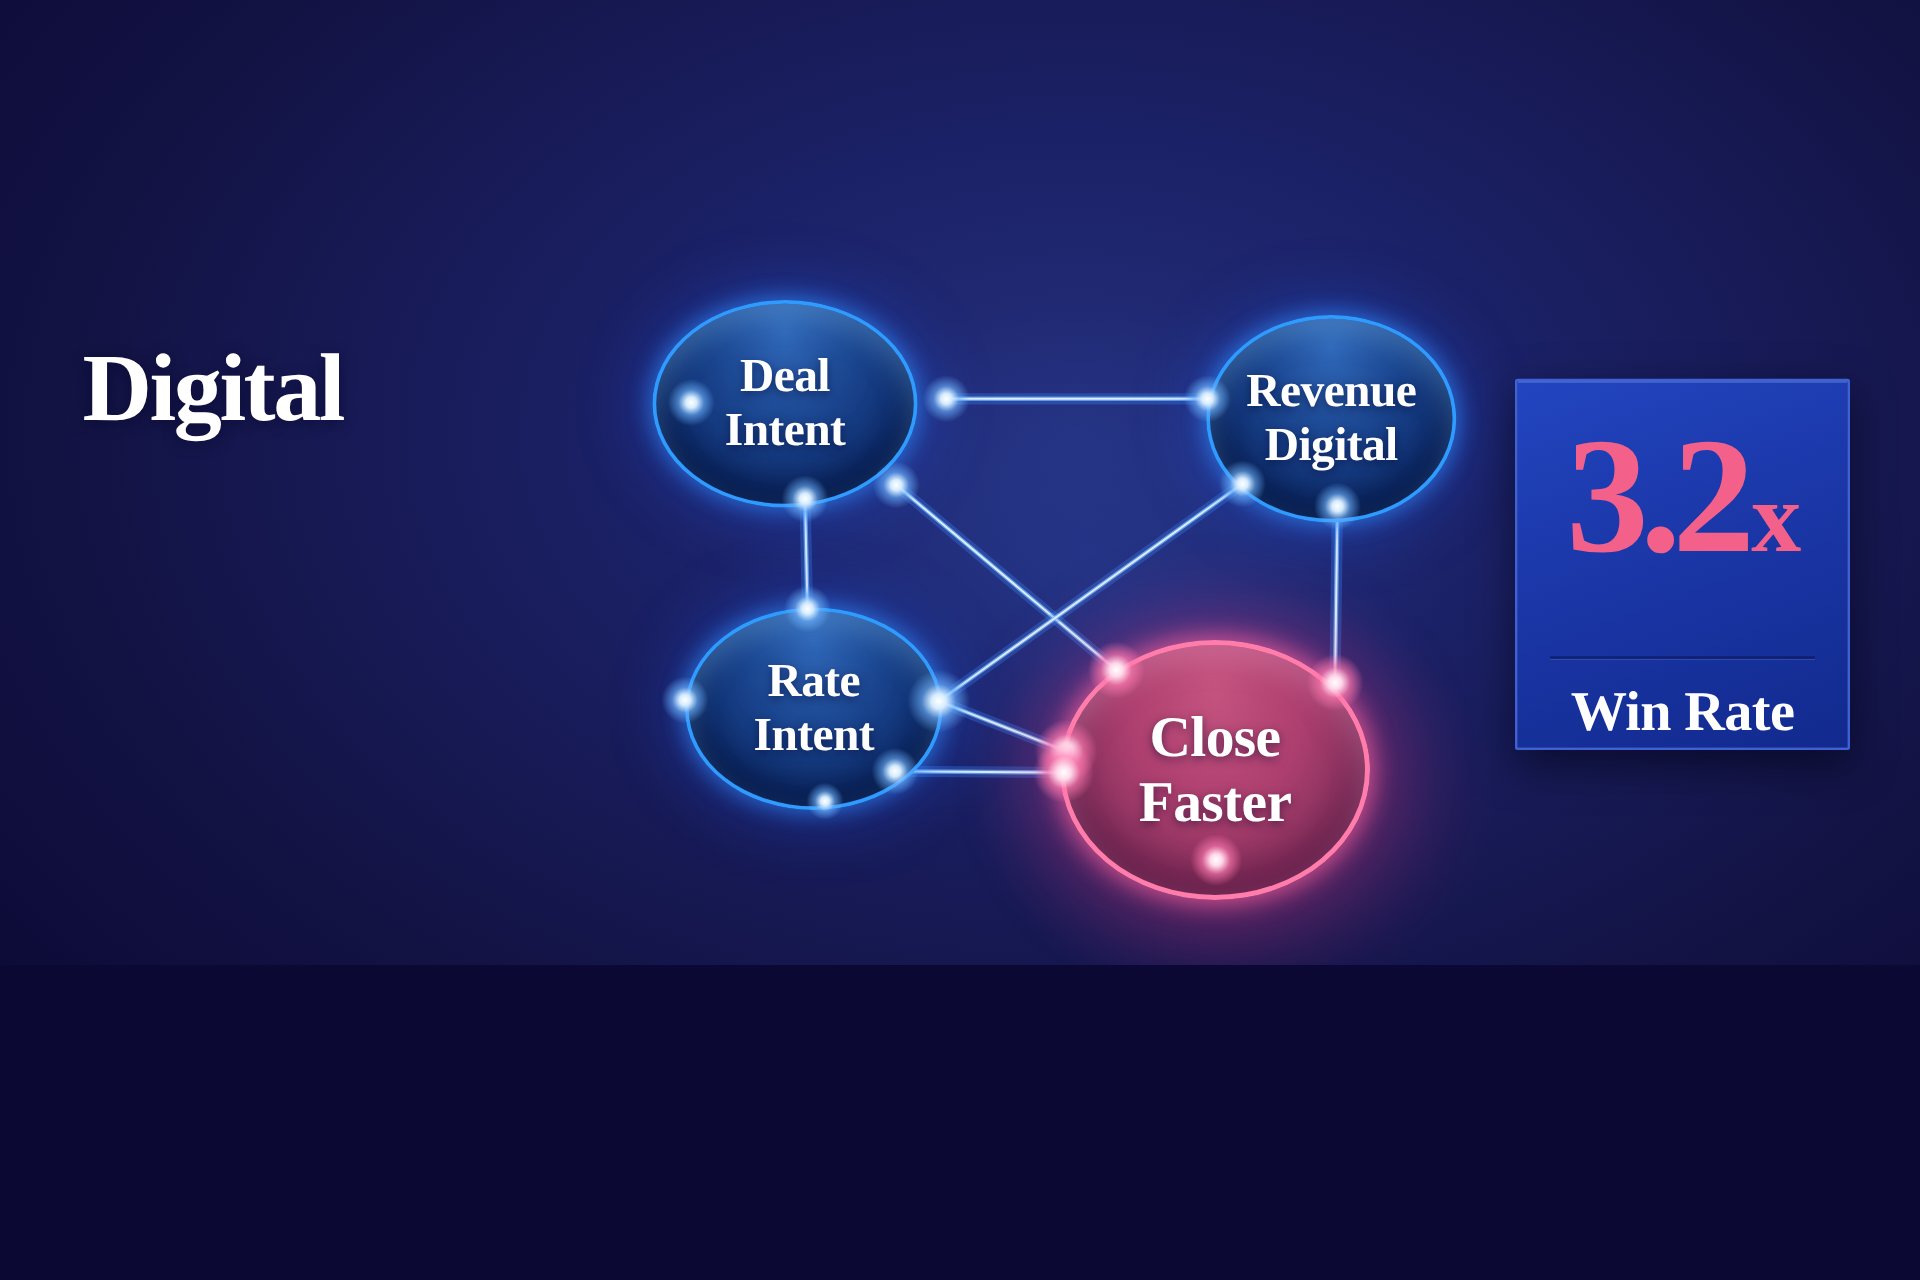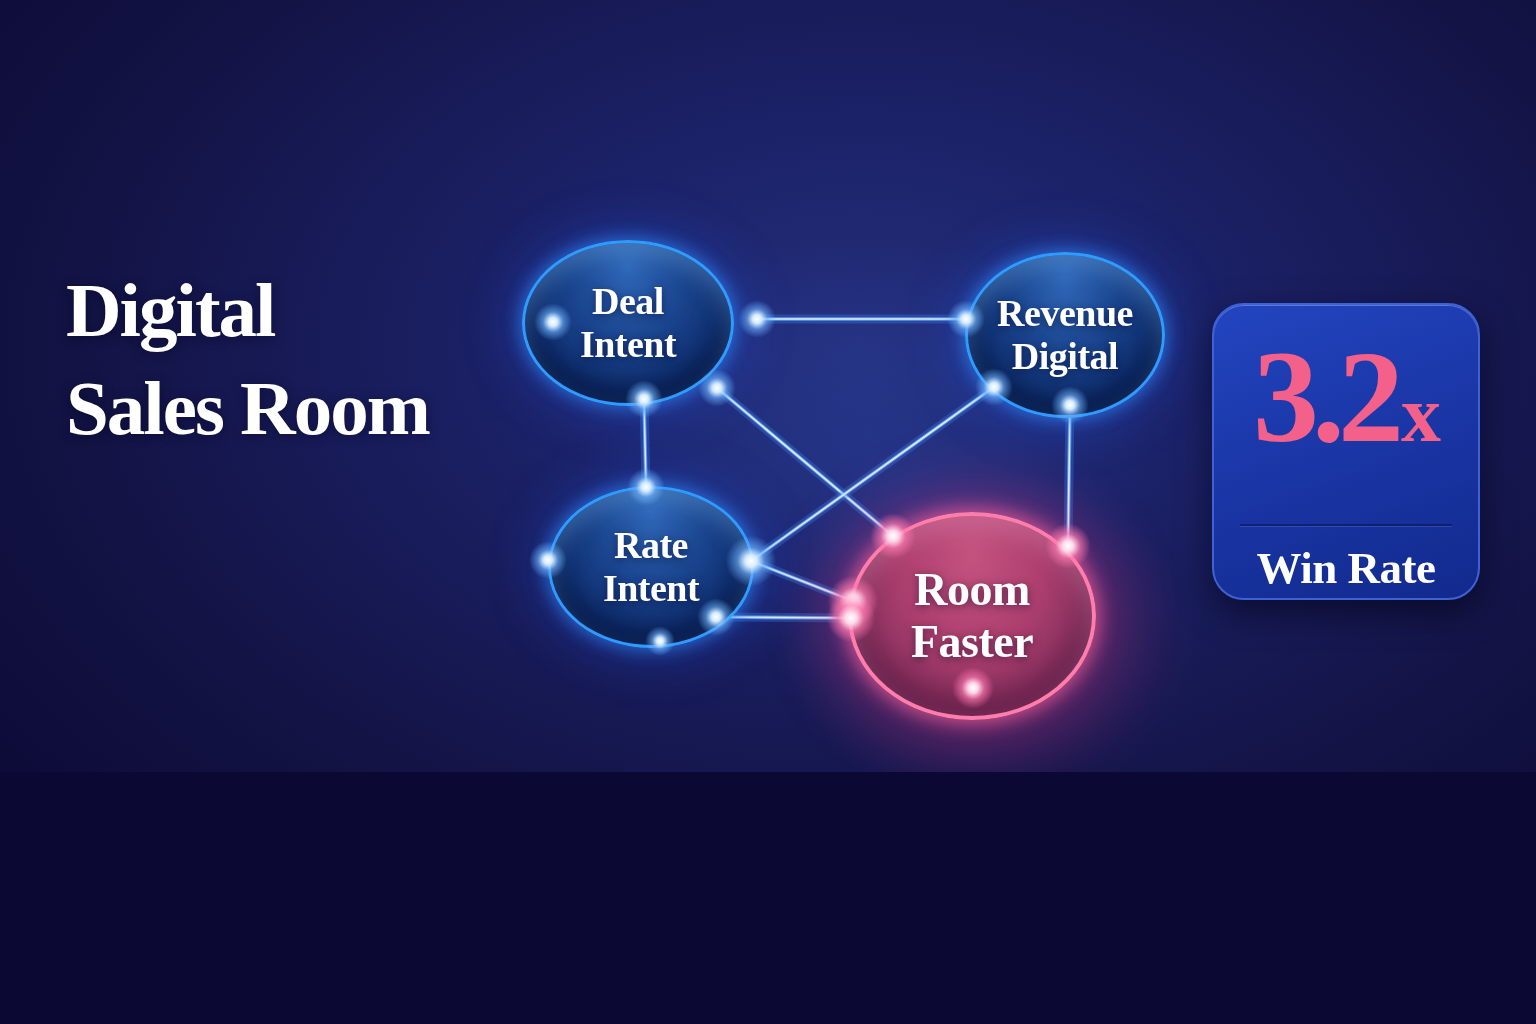--- a/index.html
+++ b/index.html
@@ -67,21 +67,21 @@
     border-radius:50%;pointer-events:none;
     background:radial-gradient(circle, #ffffff 0%, #d6ecff 16%, rgba(110,180,255,.60) 38%, rgba(60,130,255,0) 70%);
   }
   .spark.p{
     background:radial-gradient(circle, #ffffff 0%, #ffd9ea 16%, rgba(255,120,175,.65) 38%, rgba(255,70,140,0) 70%);
   }
 
   
   .stat-card{
     position:absolute;left:1212px;top:303px;width:268px;height:297px;
-    border-radius:32px;border:2px solid #3e61d6;box-sizing:border-box;
+    border-radius:2px;border:2px solid #3e61d6;box-sizing:border-box;
     background:linear-gradient(160deg, #2245c0 0%, #1b37a8 45%, #122a8e 100%);
     box-shadow:0 12px 34px rgba(0,0,15,.55), inset 0 1px 0 rgba(160,190,255,.45);
     text-align:center;color:#fff;
   }
   .stat-value{margin-top:26px;line-height:132px;white-space:nowrap;}
   .stat-value .big{font-size:132px;font-weight:700;color:#f3618b;letter-spacing:-7px;}
   .stat-value .suf{font-size:80px;font-weight:700;color:#f3618b;letter-spacing:-2px;margin-left:4px;}
   .stat-divider{height:2px;margin:22px 26px 0 26px;background:rgba(12,22,80,.6);
     box-shadow:0 1px 0 rgba(140,165,255,.22);}
   .stat-label{margin-top:16px;font-size:45px;font-weight:700;letter-spacing:-.5px;}
@@ -89,21 +89,20 @@
 </head>
 <body>
 
 <div class="stage">
 
   <div class="glow blue-ambient"></div>
   <div class="glow pink-ambient"></div>
 
   <div class="title">
     <div>Digital</div>
-    <div>Sales Room</div>
   </div>
 
   <svg class="net" width="1536" height="1024" viewBox="0 0 1536 1024" id="netsvg">
       <line x1="757" y1="319" x2="966" y2="319" class="eg1" fill="none"></line>
       <line x1="757" y1="319" x2="966" y2="319" class="eg2" fill="none"></line>
       <line x1="757" y1="319" x2="966" y2="319" class="eg3" fill="none"></line>
       <line x1="644" y1="399" x2="646" y2="487" class="eg1" fill="none"></line>
       <line x1="644" y1="399" x2="646" y2="487" class="eg2" fill="none"></line>
       <line x1="644" y1="399" x2="646" y2="487" class="eg3" fill="none"></line>
       <line x1="717" y1="388" x2="893" y2="536" class="eg1" fill="none"></line>
@@ -139,21 +138,21 @@
 
   <div class="node blue" id="n-bi">
     <div class="lbl">
       <div>Rate</div>
       <div>Intent</div>
     </div>
   </div>
 
   <div class="node pink" id="n-cf">
     <div class="lbl">
-      <div>Room</div>
+      <div>Close</div>
       <div>Faster</div>
     </div>
   </div>
 
   <div id="sparks">
       <div class="spark" style="left: 757px; top: 319px;"></div>
       <div class="spark" style="left: 966px; top: 319px;"></div>
       <div class="spark" style="left: 644px; top: 399px;"></div>
       <div class="spark" style="left: 646px; top: 487px;"></div>
       <div class="spark" style="left: 717px; top: 388px;"></div>

